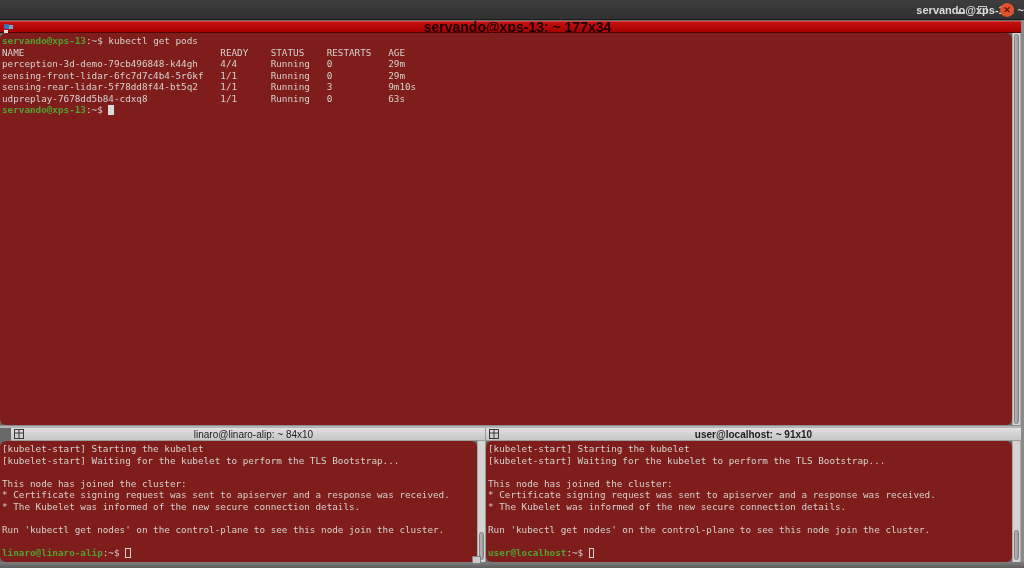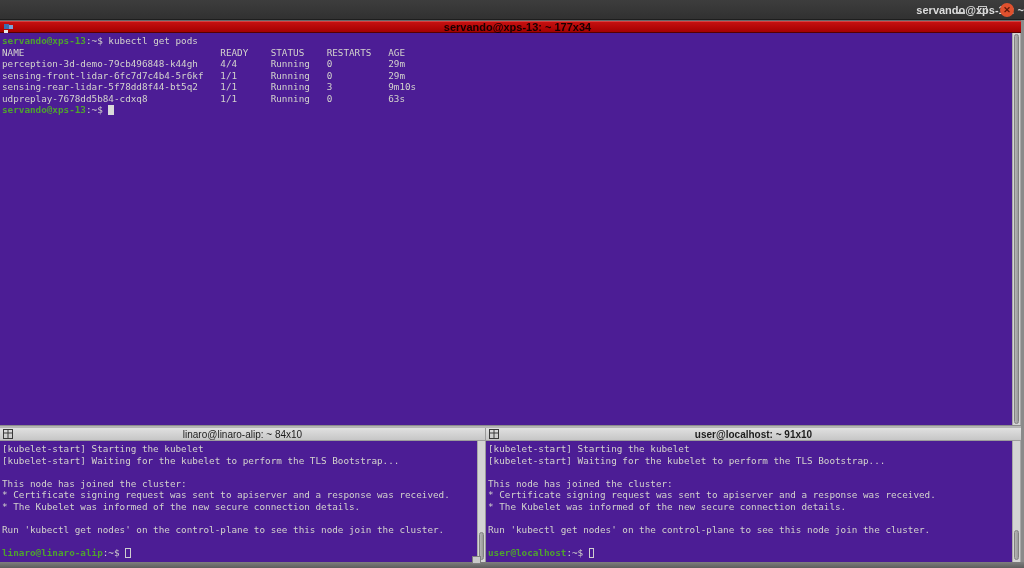--- a/index.html
+++ b/index.html
@@ -31,27 +31,27 @@
 
   
   #red-bar {
     position:absolute; left:0; top:21px; width:1024px; height:12px;
     background:linear-gradient(#c61010,#a50000);
     border-top:1px solid #d84040; border-bottom:1px solid #550000;
   }
   #red-bar-title {
     position:absolute; left:0; right:0; top:0; height:12px;
     text-align:center; line-height:11px;
-    color:#190000; font-size:11px; font-weight:bold;margin-left:11px;
+    color:#190000; font-size:14px; font-weight:bold;margin-left:11px;
   }
   .group-icon { position:absolute; left:3px; top:1px; }
 
   
   .term {
-    position:absolute; background:#4c1d95; overflow:hidden; cursor:text;
+    position:absolute; background:#7f1d1d; overflow:hidden; cursor:text;border-radius:6px;
   }
   .term pre {
     font-family:"DejaVu Sans Mono","Liberation Mono",monospace;
     font-size:9.3px; line-height:11.5px; white-space:pre;
     color:#d3d3cd; padding:2px 0 0 2px;
   }
   .prompt { color:#4fa32e; font-weight:bold; }
   .cursor-solid {
     display:inline-block; width:5.6px; height:10px;
     background:#d9d9d9; vertical-align:-2px;
@@ -94,21 +94,21 @@
   
   .pane-title {
     position:absolute; top:428px; height:13px;
     background:linear-gradient(#e0e0e0,#c6c6c6);
     border-bottom:1px solid #9c9c9c;
   }
   .pane-title .txt {
     position:absolute; left:0; right:0; top:0; height:13px;
     text-align:center; line-height:13px; color:#1d1d1d; font-size:10px;
   }
-  #bl-title { left:0;     width:485px; }
+  #bl-title { left:11px;     width:485px; }
   #br-title { left:486px; width:535px;font-weight:bold; }
 </style>
 </head>
 <body>
 
 <div id="win-titlebar">
   <div id="win-title">servando@xps-13: ~</div>
   <div class="win-btn" id="btn-min">
       <div class="bar"></div>
     </div>

